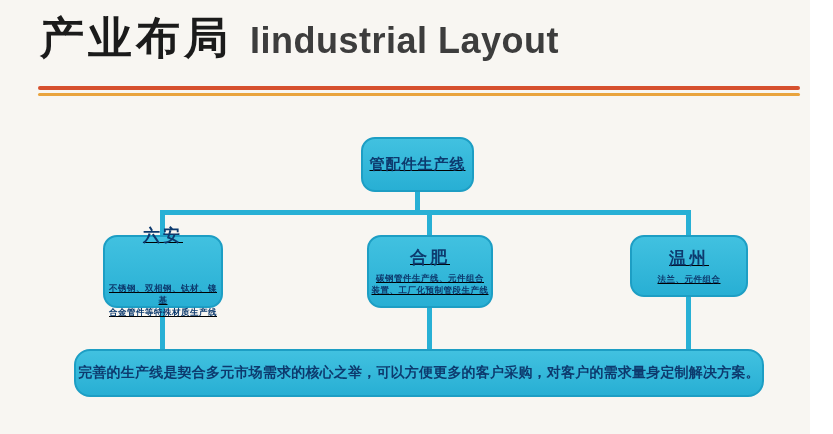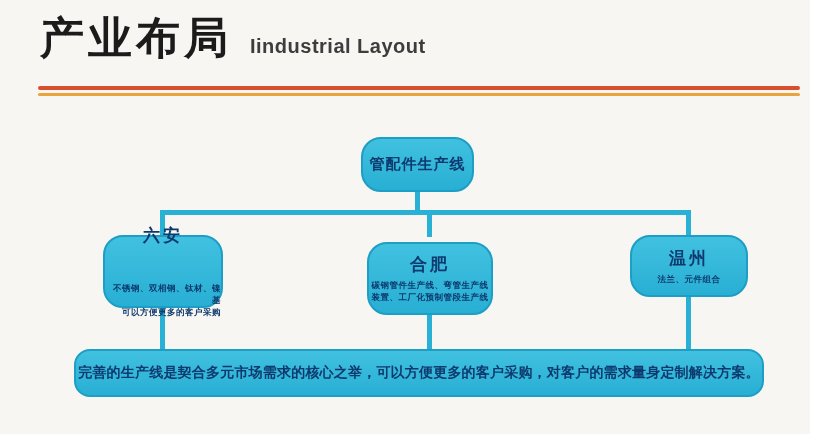--- a/index.html
+++ b/index.html
@@ -15,49 +15,50 @@
   
   .title-row{
     position:absolute;left:40px;top:14px;
     display:flex;align-items:baseline;gap:18px;
   }
   .title-zh{
     font-size:44px;font-weight:900;color:#1b1b1b;
     letter-spacing:4px;line-height:1.1;
   }
   .title-en{
-    font-size:20px;font-weight:700;color:#3d3d3d;
+    font-size:36px;font-weight:700;color:#3d3d3d;
     letter-spacing:0.5px;
   }
   
   .divider{position:absolute;left:38px;top:86px;width:762px;}
   .divider .line1{height:4px;background:#d6502e;border-radius:2px;}
   .divider .line2{height:3px;background:#e9a43e;border-radius:2px;margin-top:3px;}
   
   .conn{position:absolute;background:#28b0d5;}
   
   .node{
     position:absolute;
     background:linear-gradient(180deg,#41c1e0 0%,#28afd4 100%);
-    border:2px solid #1d9ec4;border-radius:20px;
+    border:2px solid #1d9ec4;border-radius:14px;
     box-sizing:border-box;
     display:flex;flex-direction:column;align-items:center;justify-content:center;
-    text-align:right;
+    text-align:center;
+    text-decoration:underline;
   }
   .node-root{left:361px;top:137px;width:113px;height:55px;}
   .node-root .node-title{font-size:15px;letter-spacing:1px;}
   .node-title{
     font-weight:800;color:#0d3a6e;font-size:17px;letter-spacing:3px;
   }
   .node-desc{
     margin-top:4px;font-size:8.5px;font-weight:700;color:#0d3a6e;
     line-height:1.4;white-space:pre-line;letter-spacing:0.5px;
   }
   .node-luan{left:103px;top:235px;width:120px;height:73px;gap:32px;}
-  .node-hefei{left:367px;top:242px;width:126px;height:73px;}
+  .node-hefei{left:367px;top:235px;width:126px;height:73px;}
   .node-wenzhou{left:630px;top:235px;width:118px;height:62px;}
   
   .banner{
     position:absolute;left:74px;top:349px;width:690px;height:48px;
     background:linear-gradient(180deg,#41c1e0 0%,#28afd4 100%);
     border:2px solid #1d9ec4;border-radius:16px;
     box-sizing:border-box;
     display:flex;align-items:center;justify-content:center;
     color:#0d3a6e;font-weight:800;font-size:14px;
     white-space:nowrap;letter-spacing:0.2px;
@@ -87,26 +88,26 @@
   <div class="conn" style="left:427px;top:307px;width:5px;height:43px;"></div>
   <div class="conn" style="left:686px;top:296px;width:5px;height:54px;"></div>
 
   <div class="node node-root">
     <div class="node-title">管配件生产线</div>
   </div>
 
   <div class="node node-luan">
     <div class="node-title">六安</div>
     <div class="node-desc">不锈钢、双相钢、钛材、镍基
-可以方便更多的客户采购</div>
+合金管件等特殊材质生产线</div>
   </div>
 
   <div class="node node-hefei">
     <div class="node-title">合肥</div>
-    <div class="node-desc">碳钢管件生产线、弯管生产线
+    <div class="node-desc">碳钢管件生产线、元件组合
 装置、工厂化预制管段生产线</div>
   </div>
 
   <div class="node node-wenzhou">
     <div class="node-title">温州</div>
     <div class="node-desc">法兰、元件组合</div>
   </div>
 
   <div class="banner">完善的生产线是契合多元市场需求的核心之举，可以方便更多的客户采购，对客户的需求量身定制解决方案。</div>
 

